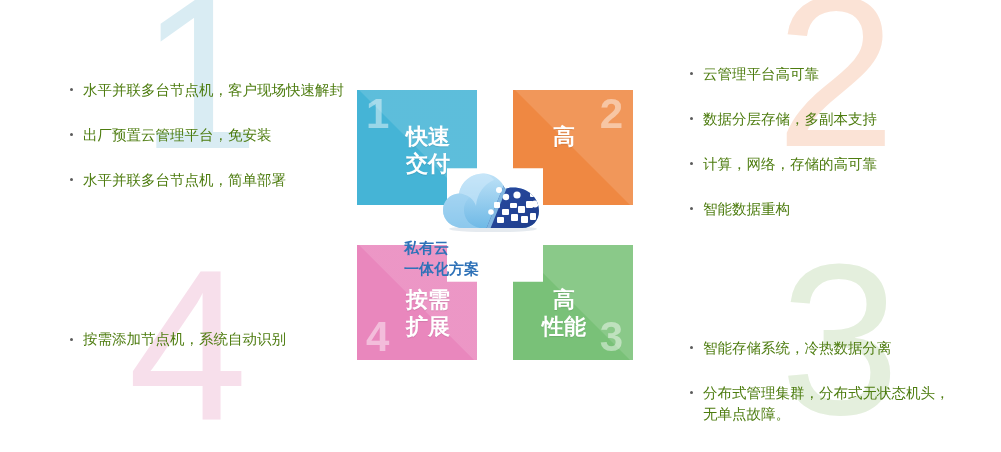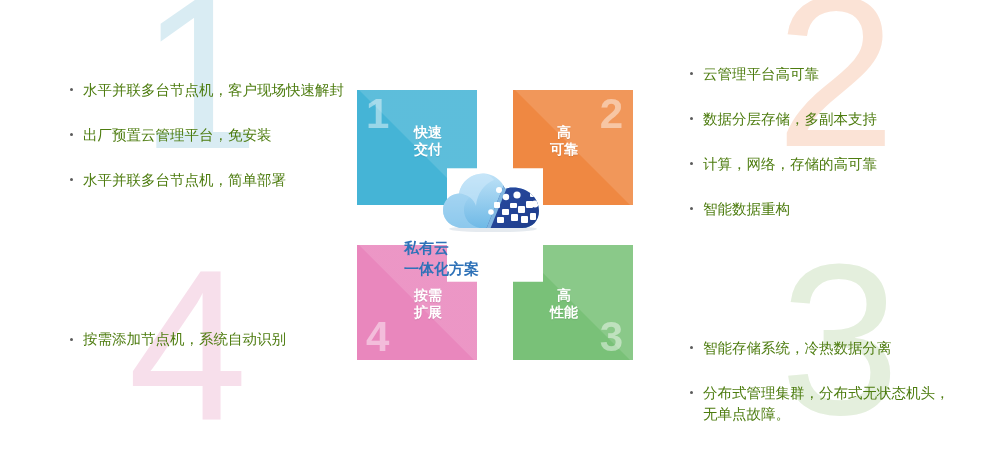--- a/index.html
+++ b/index.html
@@ -58,21 +58,21 @@
   }
   .tile .num{
     position:absolute;
     font-size:42px;font-weight:700;
     color:rgba(255,255,255,0.45);
     line-height:1;
   }
   .tile .lbl{
     position:absolute;
     color:#ffffff;
-    font-size:14px;font-weight:700;
+    font-size:22px;font-weight:700;
     line-height:1.22;
     text-align:center;
     text-shadow:0 1px 1px rgba(0,0,0,0.10);
   }
   
   .tile .sheen{
     position:absolute;left:0;top:0;width:100%;height:100%;
     background:linear-gradient(45deg,rgba(255,255,255,0.0) 49.6%,rgba(255,255,255,0.13) 50%);
     pointer-events:none;
   }
@@ -161,21 +161,20 @@
         <div>快速</div>
         <div>交付</div>
       </div>
     </div>
 
     <div class="tile t2">
       <div class="sheen"></div>
       <div class="num">2</div>
       <div class="lbl">
         <div>高</div>
-        <div>可靠</div>
       </div>
     </div>
 
     <div class="tile t3">
       <div class="sheen"></div>
       <div class="num">3</div>
       <div class="lbl">
         <div>高</div>
         <div>性能</div>
       </div>

